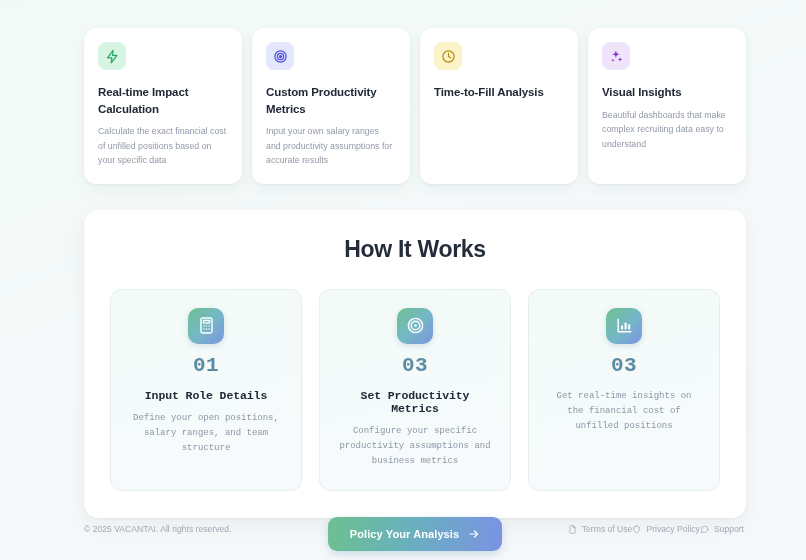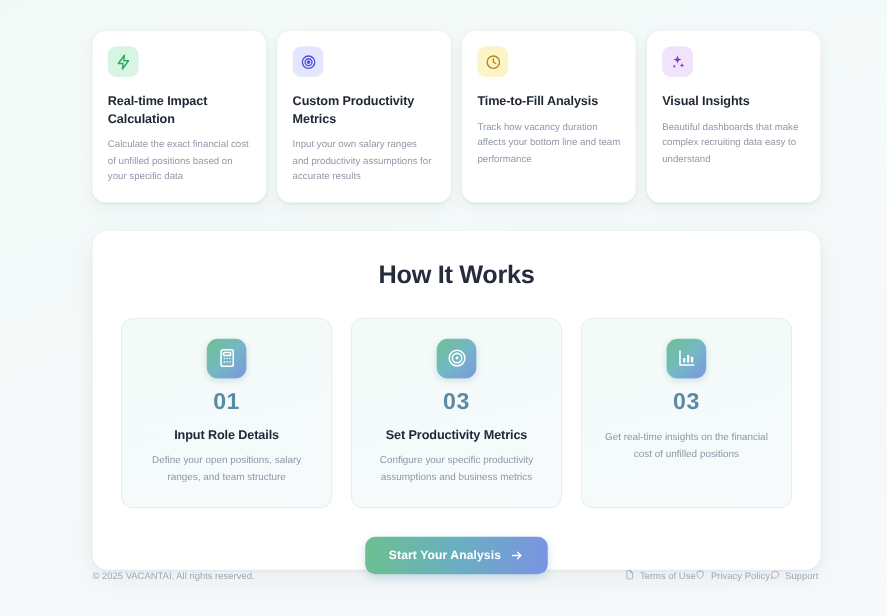--- a/index.html
+++ b/index.html
@@ -13,21 +13,21 @@
   body {
     font-family: "Liberation Sans", sans-serif;
     background: linear-gradient(160deg, #f2faf6 0%, #f4f9f9 40%, #f6f8fb 100%);
     color: #1f2937;
     -webkit-font-smoothing: antialiased;
   }
 
   .page {
     position: relative;
     width: 806px;
-    height: 460px;
+    height: 560px;
     display: flex;
     flex-direction: column;
   }
 
   
   .features {
     display: grid;
     grid-template-columns: repeat(4, 1fr);
     gap: 10px;
     padding: 28px 60px 0 84px;
@@ -93,20 +93,21 @@
     color: #252c3c;
     letter-spacing: -0.3px;
     margin-bottom: 26px;
   }
 
   .steps {
     display: grid;
     grid-template-columns: repeat(3, 1fr);
     gap: 17px;
     padding: 0 2px;
+    font-family: Liberation Mono, monospace;
   }
 
   .step-card {
     background: linear-gradient(165deg, #f3fbf7 0%, #f5fafb 55%, #f7fafc 100%);
     border: 1px solid #e4f1ea;
     border-radius: 11px;
     padding: 18px 14px 20px 14px;
     text-align: center;
   }
 
@@ -227,21 +228,20 @@
     </div>
 
     <div class="feature-card">
       <div class="icon-tile tile-amber">
         <svg width="15" height="15" viewBox="0 0 24 24" fill="none" stroke="#b58a12" stroke-width="2" stroke-linecap="round">
           <circle cx="12" cy="12" r="9"></circle>
           <polyline points="12 7 12 12 15.5 14"></polyline>
         </svg>
       </div>
       <div class="feature-title">Time-to-Fill Analysis</div>
-      <div class="feature-desc">Track how vacancy duration affects your bottom line and team performance</div>
     </div>
 
     <div class="feature-card">
       <div class="icon-tile tile-purple">
         <svg width="15" height="15" viewBox="0 0 24 24" fill="#8b2fd6">
           <path d="M11 2.5l1.6 4.2 4.2 1.6-4.2 1.6L11 14.1 9.4 9.9 5.2 8.3l4.2-1.6L11 2.5z"></path>
           <path d="M17.6 13.2l.95 2.45 2.45.95-2.45.95-.95 2.45-.95-2.45-2.45-.95 2.45-.95.95-2.45z"></path>
           <path d="M6.3 15.4l.7 1.8 1.8.7-1.8.7-.7 1.8-.7-1.8-1.8-.7 1.8-.7.7-1.8z"></path>
         </svg>
       </div>
@@ -299,21 +299,21 @@
             </svg>
           </div>
           <div class="step-number">03</div>
           <div class="step-desc">Get real-time insights on the financial cost of unfilled positions</div>
         </div>
 
       </div>
 
       <div class="cta-row">
         <button class="cta-button">
-          <span>Start Your Analysis</span>
+          <span>Policy Your Analysis</span>
           <span>
             <svg width="12" height="12" viewBox="0 0 24 24" fill="none" stroke="#ffffff" stroke-width="2.4" stroke-linecap="round" stroke-linejoin="round">
               <line x1="4" y1="12" x2="19" y2="12"></line>
               <polyline points="13 6 19 12 13 18"></polyline>
             </svg>
           </span>
         </button>
       </div>
 
     </div>

